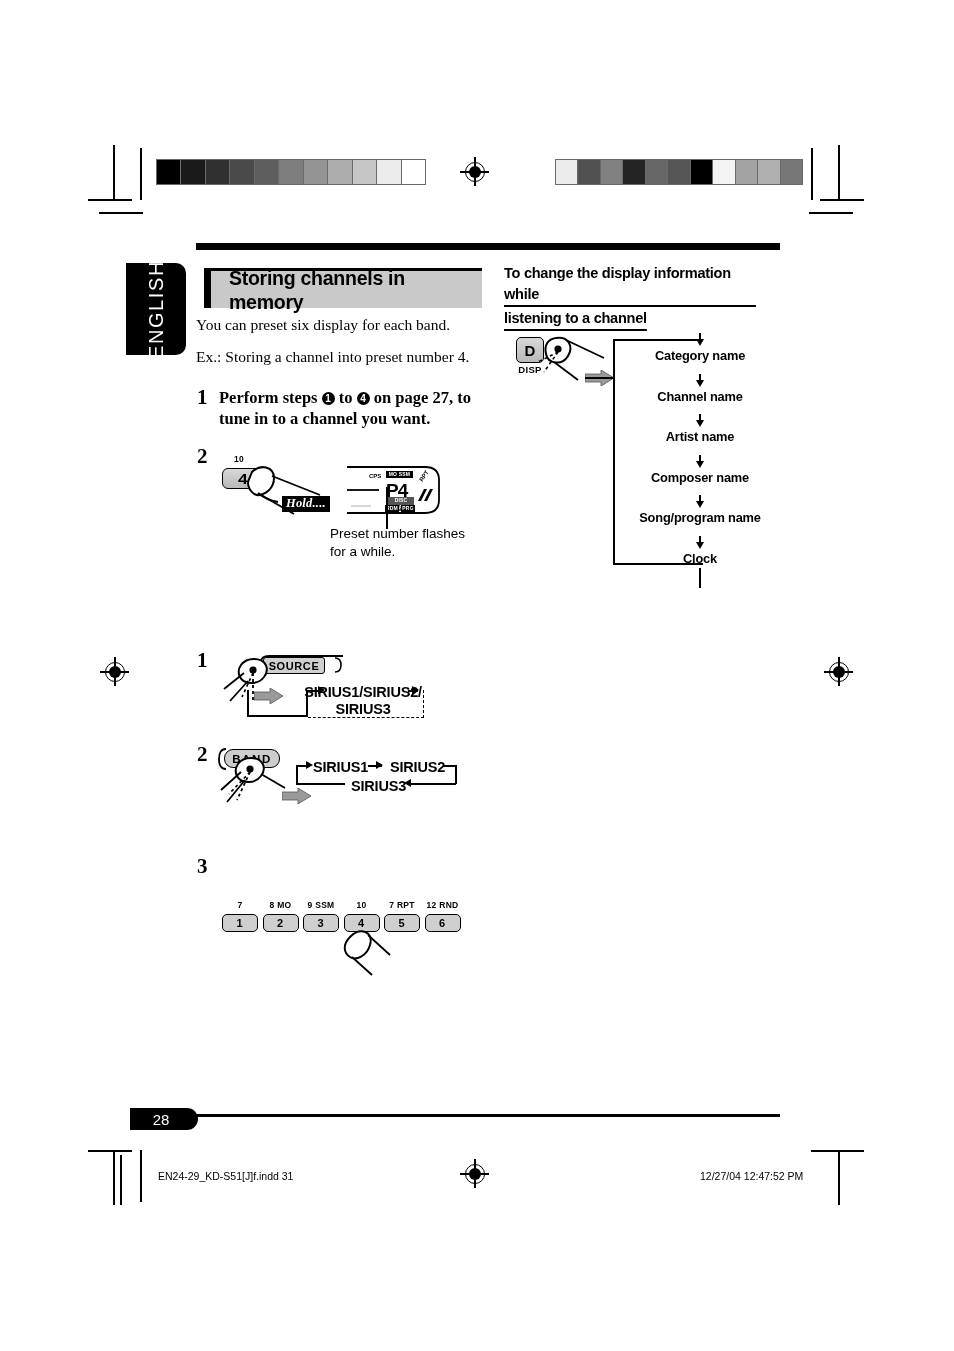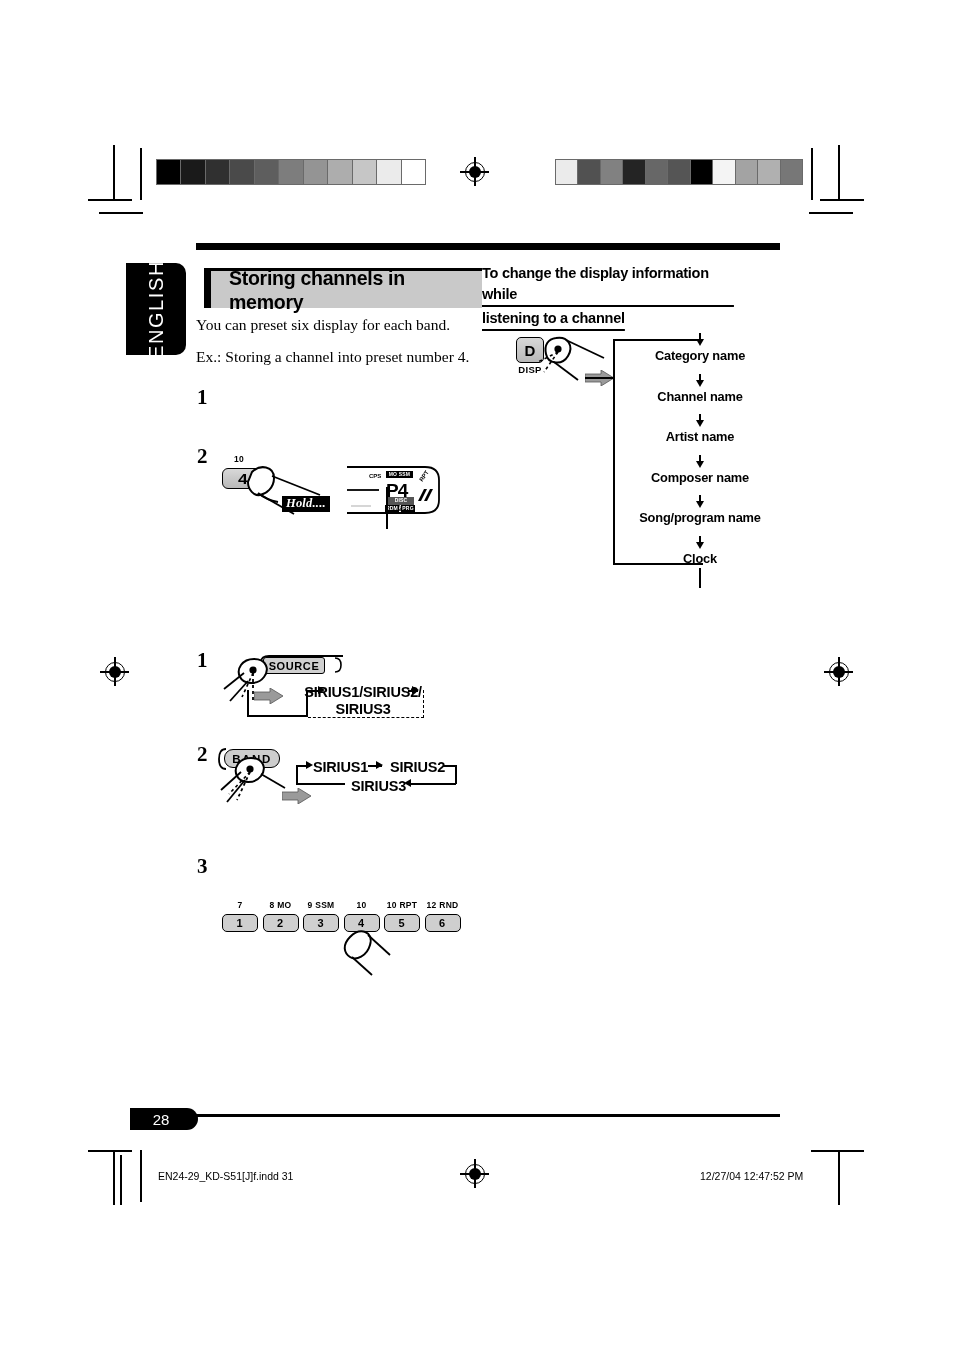--- a/index.html
+++ b/index.html
@@ -358,20 +358,28 @@
   </div>
 
   <div class="section-head" style="left:204px; top:268px; width:278px; height:40px;">
     <span>Storing channels in memory</span>
   </div>
 
   <div class="body-text" style="left:196px; top:316px;">You can preset six display for each band.</div>
   <div class="body-text" style="left:196px; top:348px;">Ex.: Storing a channel into preset number 4.</div>
 
   <div class="step-num" style="left:197px; top:385px;">1</div>
+  <div class="step-text" style="left:219px; top:387px; width:256px;">
+    <span>Perform steps</span>
+    <span class="circ-num">1</span>
+    <span>to</span>
+    <span class="circ-num">4</span>
+    <span>on page 27, to</span>
+    <span>tune in to a channel you want.</span>
+  </div>
 
   <div class="step-num" style="left:197px; top:444px;">2</div>
 
   <div class="preset-lbl" style="left:239px; top:454px;">10</div>
   <div class="hw-btn" style="left:222px; top:468px; width:42px; height:21px; font-size:14px; letter-spacing:1px;">
     <span style="transform:scaleX(1.25);">4</span>
   </div>
 
   <svg style="position:absolute; left:238px; top:462px; width:96px; height:62px;" viewBox="0 0 96 62">
     <path d="M14 10 C22 2, 36 4, 36 16 C36 26, 28 32, 22 33 C16 34, 10 28, 10 20 Z" fill="#fff" stroke="#000" stroke-width="2"></path>
@@ -394,20 +402,24 @@
     <div class="lcd-chip" style="left:56px; top:41px; width:14px;">PRG</div>
     <div class="lcd-text" style="left:24px; top:9px; font-size:6px;">CPS</div>
     <div class="lcd-text" style="left:73px; top:9px; font-size:6px; transform:rotate(-55deg);">RPT</div>
     <svg style="position:absolute; left:71px; top:22px;" width="22" height="20" viewBox="0 0 22 20">
       <path d="M2 15 L8 3 L11 3 L5 15 Z" fill="#000"></path>
       <path d="M8 15 L14 3 L17 3 L11 15 Z" fill="#000"></path>
     </svg>
   </div>
 
   <div class="solid-seg" style="left:386px; top:487px; width:1.8px; height:42px;"></div>
+  <div class="caption" style="left:330px; top:525px; width:160px;">
+    <div>Preset number flashes</div>
+    <div>for a while.</div>
+  </div>
 
 
   <div class="step-num" style="left:197px; top:648px;">1</div>
 
   <div class="hw-btn" style="left:263px; top:657px; width:62px; height:17px; font-size:11px; letter-spacing:0.6px; border-radius:3px; background:#d0d0d0;">
     <span>SOURCE</span>
   </div>
   <svg style="position:absolute; left:255px; top:653px;" width="90" height="26" viewBox="0 0 90 26">
     <path d="M6 22 L6 9 Q6 3 14 3 L88 3" fill="none" stroke="#000" stroke-width="1.8"></path>
     <path d="M80 5 Q86 5 86 12 Q86 19 80 19" fill="none" stroke="#000" stroke-width="1.6"></path>
@@ -487,37 +499,37 @@
         <span>2</span>
       </div>
       <div class="preset-lbl" style="left: 99px; top: 0px;">9 SSM</div>
       <div class="preset-btn" style="left: 81px; top: 14px;">
         <span>3</span>
       </div>
       <div class="preset-lbl" style="left: 139.5px; top: 0px;">10</div>
       <div class="preset-btn" style="left: 121.5px; top: 14px;">
         <span>4</span>
       </div>
-      <div class="preset-lbl" style="left: 180px; top: 0px;">10 RPT</div>
+      <div class="preset-lbl" style="left: 180px; top: 0px;">7 RPT</div>
       <div class="preset-btn" style="left: 162px; top: 14px;">
         <span>5</span>
       </div>
       <div class="preset-lbl" style="left: 220.5px; top: 0px;">12 RND</div>
       <div class="preset-btn" style="left: 202.5px; top: 14px;">
         <span>6</span>
       </div>
     </div>
 
   <svg style="position:absolute; left:336px; top:925px; width:62px; height:52px;" viewBox="0 0 62 52">
     <path d="M14 12 C24 2, 38 6, 34 20 C31 31, 20 36, 14 32 C8 28, 6 20, 14 12 Z" fill="#fff" stroke="#000" stroke-width="2"></path>
     <path d="M32 10 L54 30" fill="none" stroke="#000" stroke-width="1.8"></path>
     <path d="M16 32 L36 50" fill="none" stroke="#000" stroke-width="1.8"></path>
   </svg>
 
-  <div class="sub-head" style="left:482px; top:262px; width:268px;">
+  <div class="sub-head" style="left:504px; top:262px; width:268px;">
     <span class="l">To change the display information while</span>
     <span class="l" style="width:152px;">listening to a channel</span>
   </div>
 
   <div class="hw-btn" style="left:516px; top:337px; width:28px; height:26px; font-size:15px; border-radius:5px;">
     <span>D</span>
   </div>
   <div class="preset-lbl" style="left:530px; top:364px; font-size:9.5px;">DISP</div>
   <svg style="position:absolute; left:534px; top:332px; width:80px; height:54px;" viewBox="0 0 80 54">
     <path d="M22 6 C34 4, 40 14, 34 24 C28 34, 14 32, 12 22 C10 13, 14 7, 22 6 Z" fill="#fff" stroke="#000" stroke-width="2"></path>

